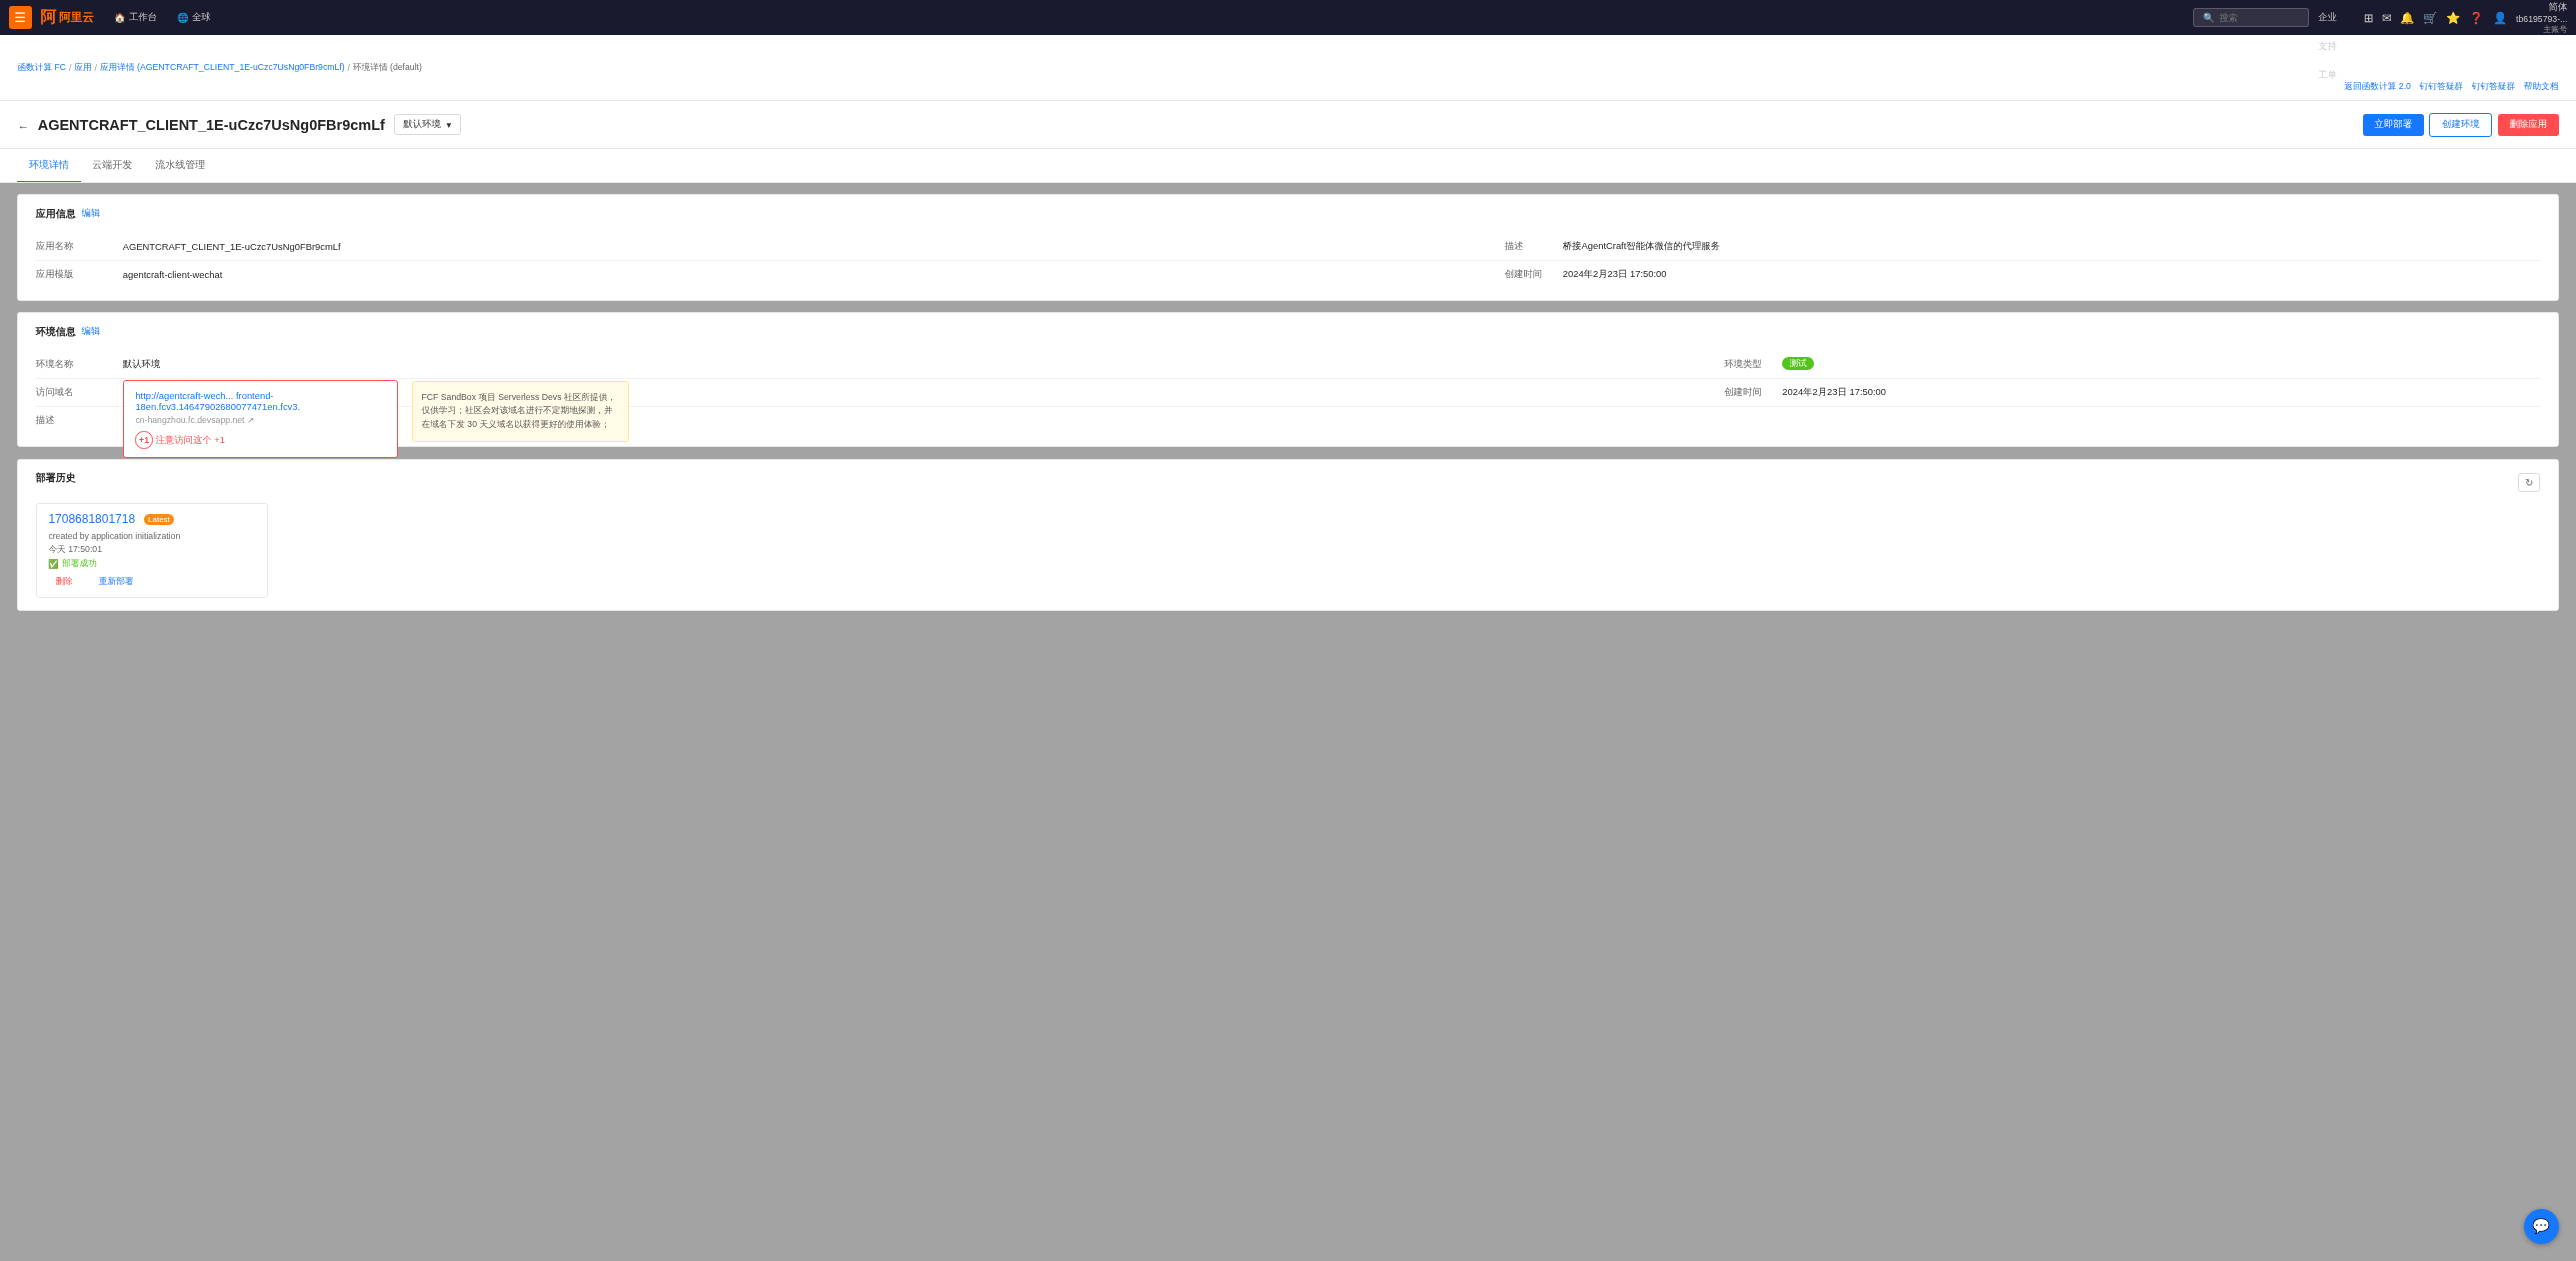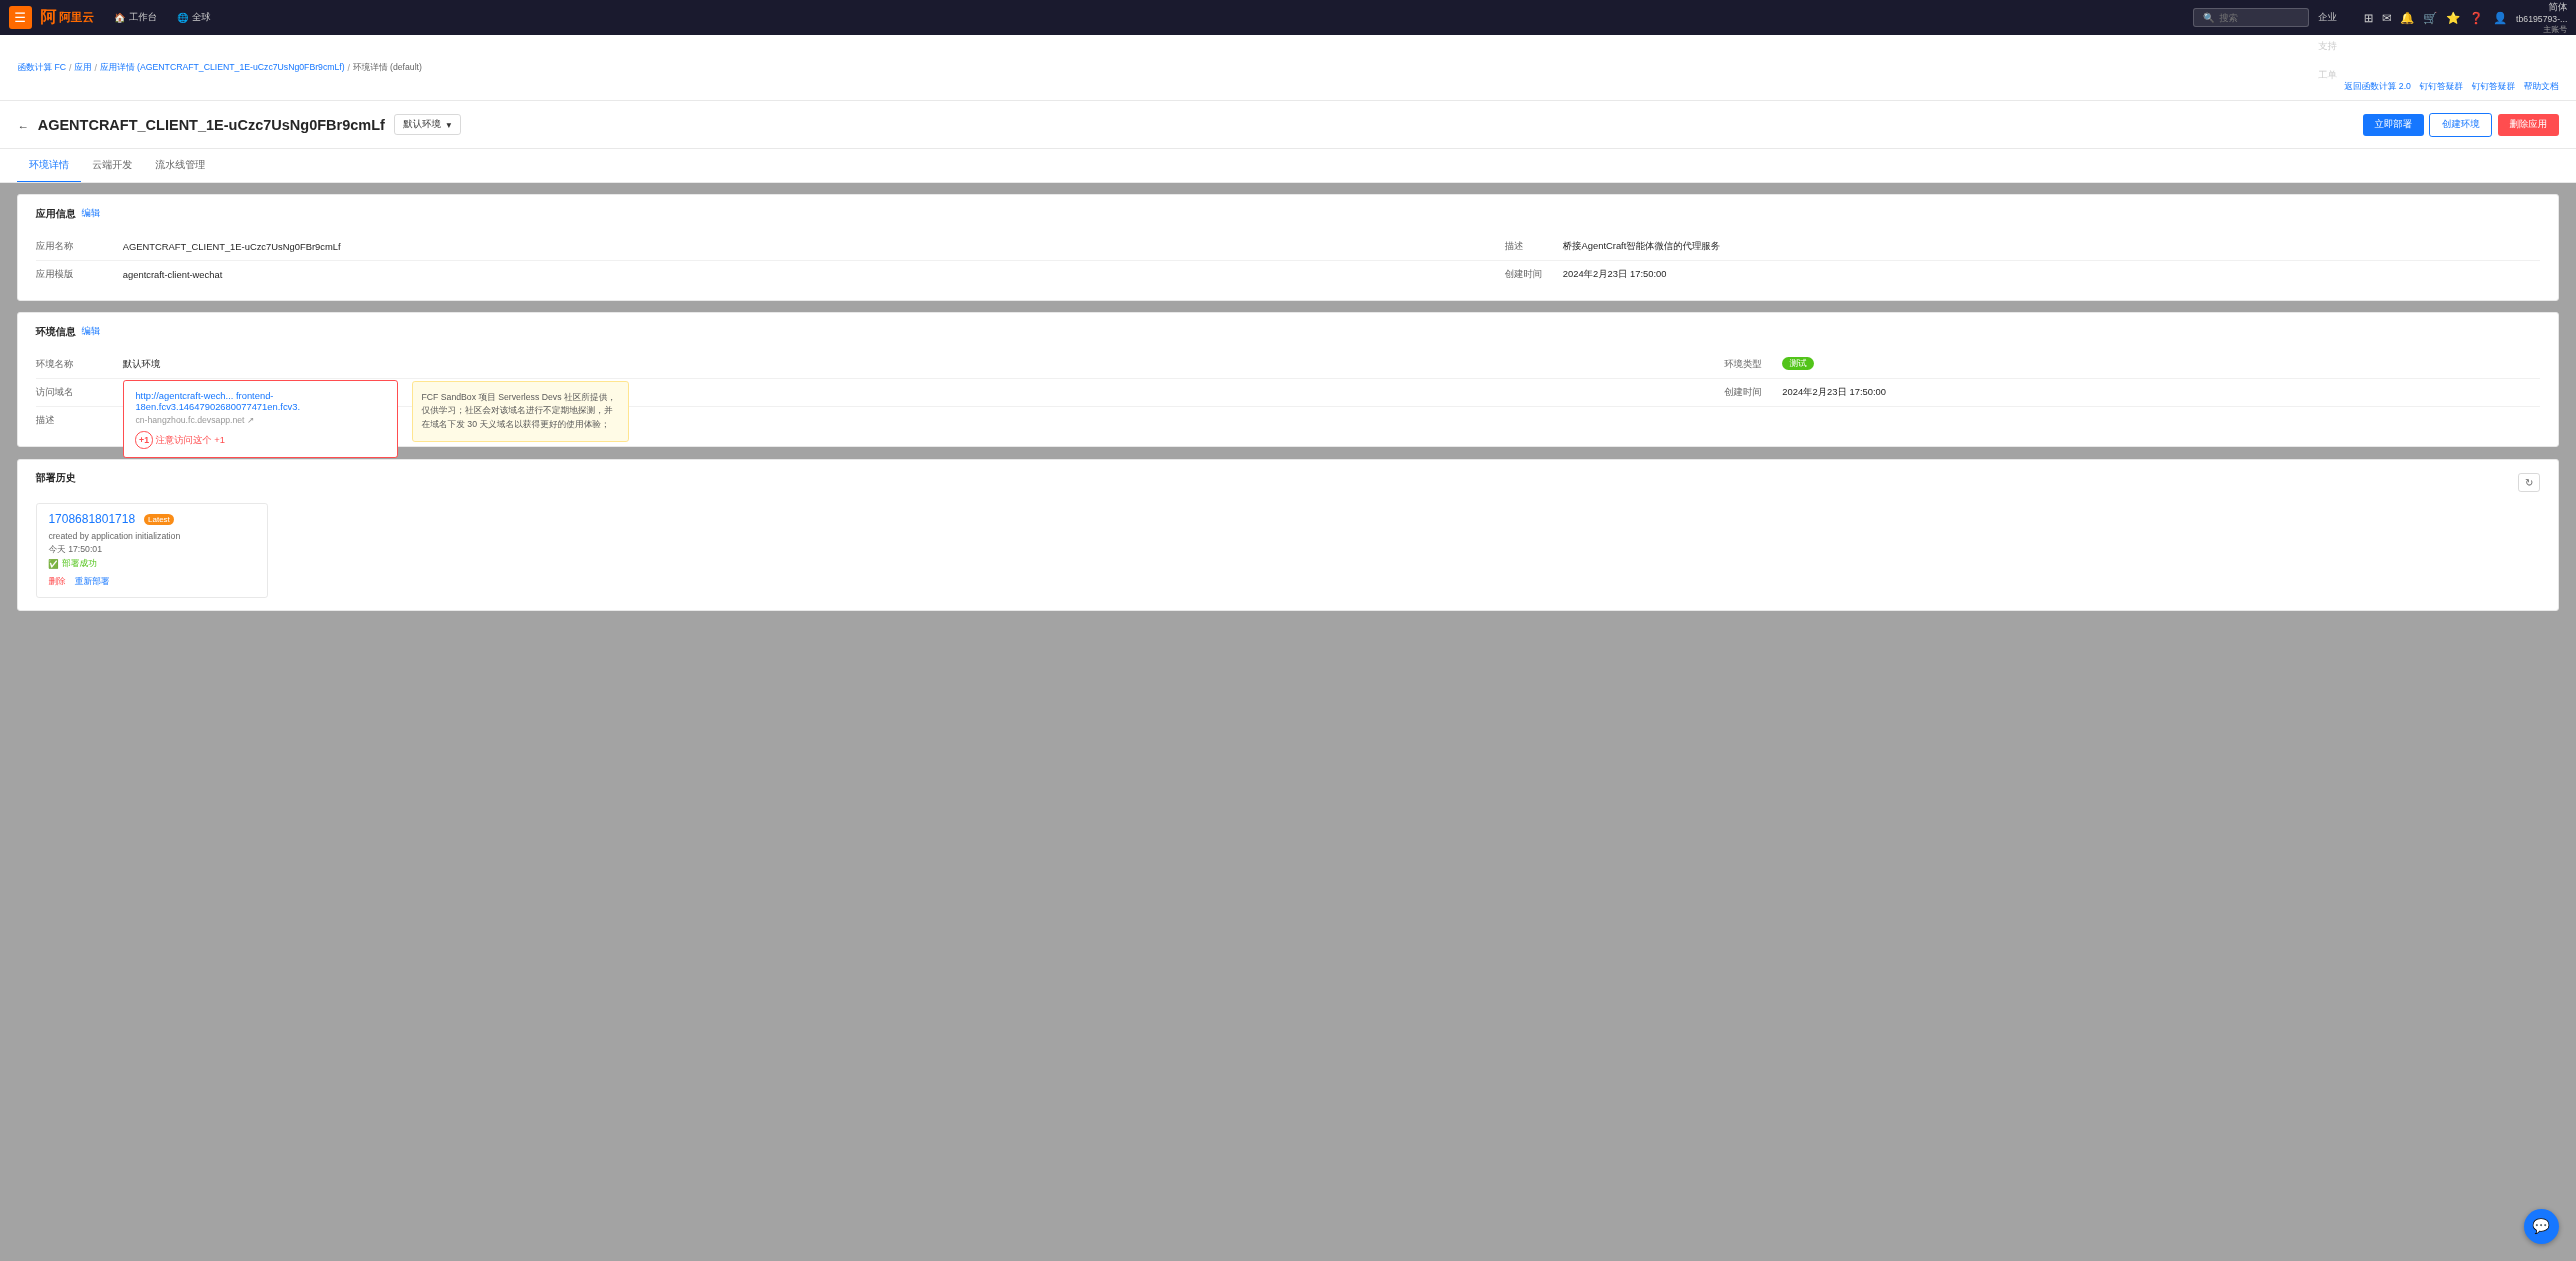--- a/index.html
+++ b/index.html
@@ -87,21 +87,21 @@
     
     .deploy-history { background: #fff; border-radius: 2.9px; border: 0.7px solid #e8e8e8; padding: 11.6px 17.4px; }
     .deploy-header { font-size: 10px; font-weight: 600; color: #262626; margin-bottom: 8.7px; }
     .deploy-toolbar { display: flex; align-items: center; gap: 5.8px; margin-bottom: 11.6px; }
     .deploy-card { border: 0.7px solid #e8e8e8; border-radius: 2.9px; padding: 8.7px 11.6px; max-width: 232px; }
     .deploy-id { color: #1677ff; font-size: 12px; cursor: pointer; }
     .deploy-latest-badge { background: #fa8c16; color: #fff; font-size: 8px; padding: 0.7px 4.3px; border-radius: 7.2px; margin-left: 4.3px; }
     .deploy-desc { color: #666; font-size: 8.7px; margin: 2.9px 0; }
     .deploy-time { color: #666; font-size: 8.7px; margin: 2.9px 0; }
     .deploy-status { display: flex; align-items: center; gap: 2.9px; font-size: 8.7px; color: #52c41a; }
-    .deploy-actions { margin-top: 5.8px; display: flex; gap: 9px; }
+    .deploy-actions { margin-top: 5.8px; display: flex; gap: 26px; margin-left: 7px; }
     .deploy-action-link { color: #1677ff; font-size: 8.7px; cursor: pointer; }
     .deploy-action-link.danger { color: #ff4d4f; }
 
     .refresh-btn { float: right; background: none; border: 0.7px solid #d9d9d9; border-radius: 2.9px; padding: 2.9px 5.8px; cursor: pointer; color: #666; font-size: 10px; }
 
     
     .chat-icon { position: fixed; bottom: 17.4px; right: 17.4px; width: 35px; height: 35px; background: #1677ff; border-radius: 50%; display: flex; align-items: center; justify-content: center; color: #fff; font-size: 14.5px; cursor: pointer; box-shadow: 0 1.4px 5.8px rgba(0,0,0,0.3); }
   </style>
 </head>
 <body>

